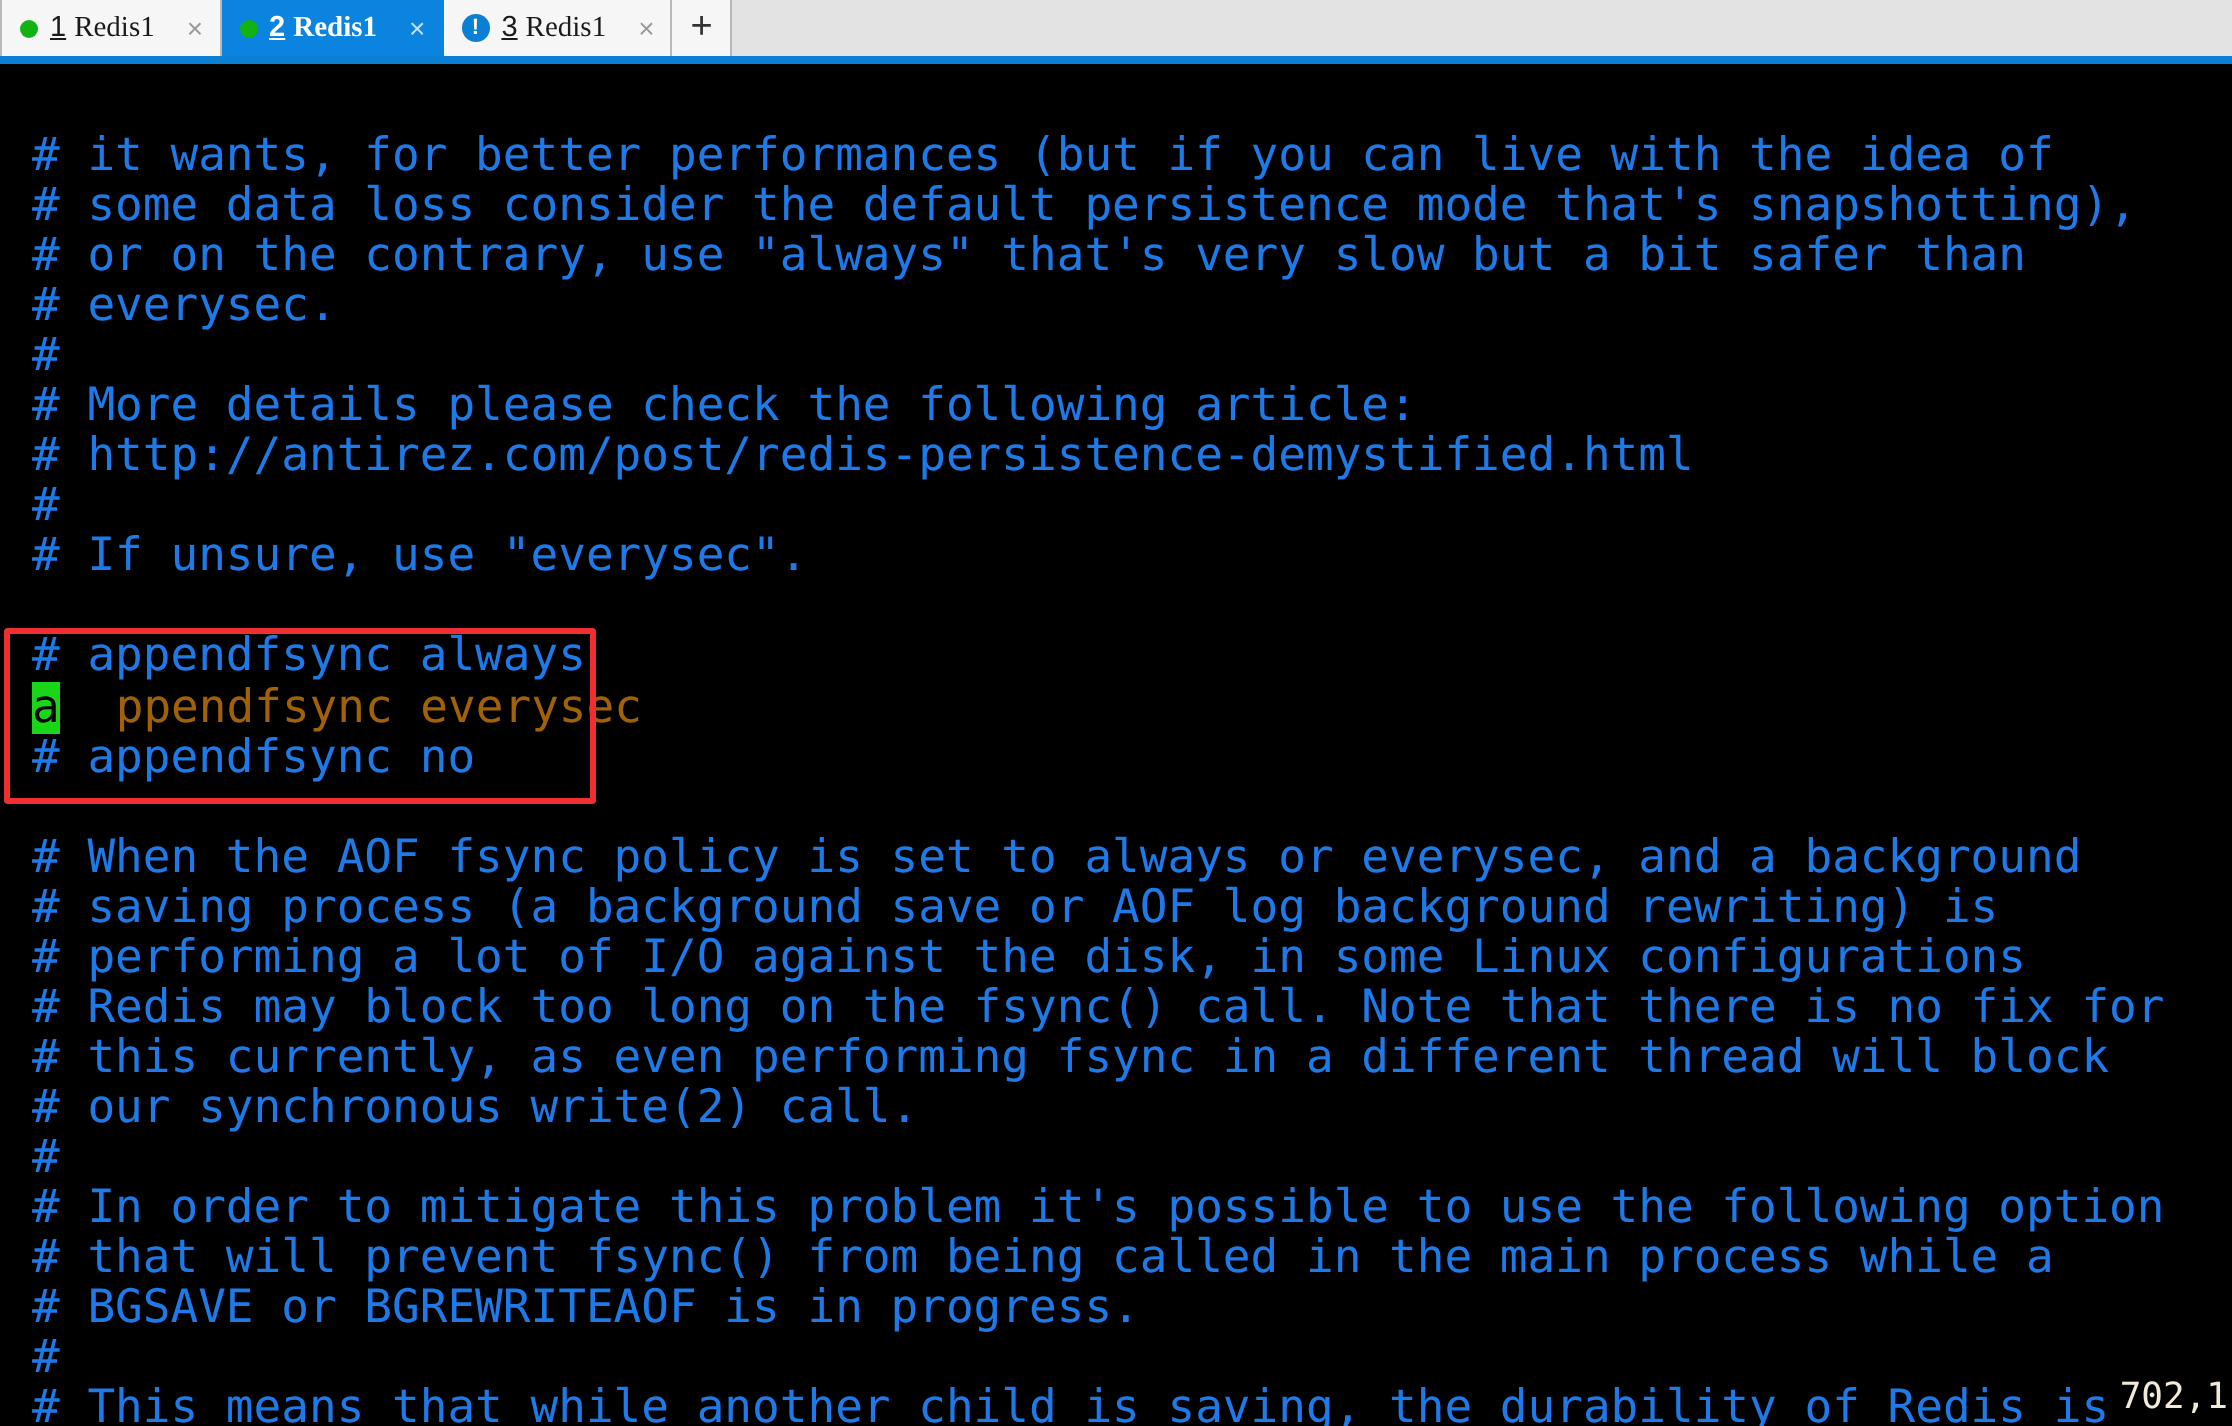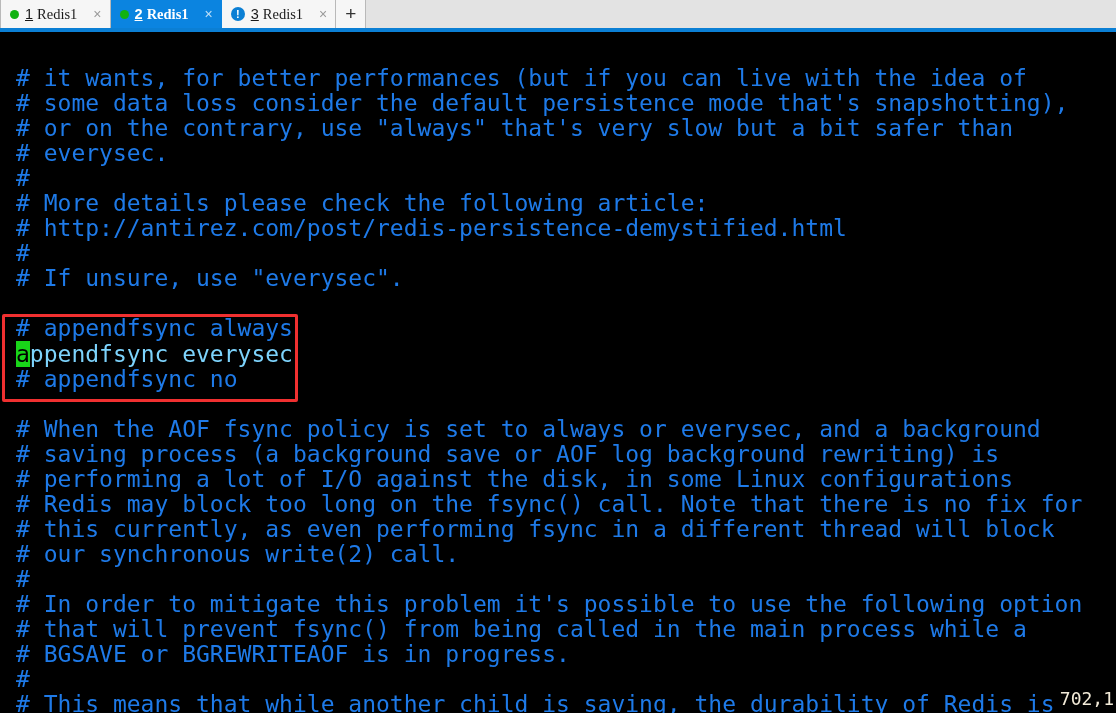--- a/index.html
+++ b/index.html
@@ -131,21 +131,21 @@
     margin: 16px;
     font-family: "DejaVu Sans Mono", "Liberation Mono", monospace;
     font-size: 23px;
     line-height: 25.05px;
     letter-spacing: 0px;
     white-space: pre;
     color: #1e7ae8;
   }
   .line { height: 25.05px; }
   .c-comment { color: #1e7ae8; }
-  .c-plain   { color: #7dd3fc; }
+  .c-plain   { color: #a16207; padding-left: 28px; }
   .cursor {
     background: #19d619;
     color: #000000;
   }
 
   
   #status-line {
     position: absolute;
     left: 0;
     top: 651px;

